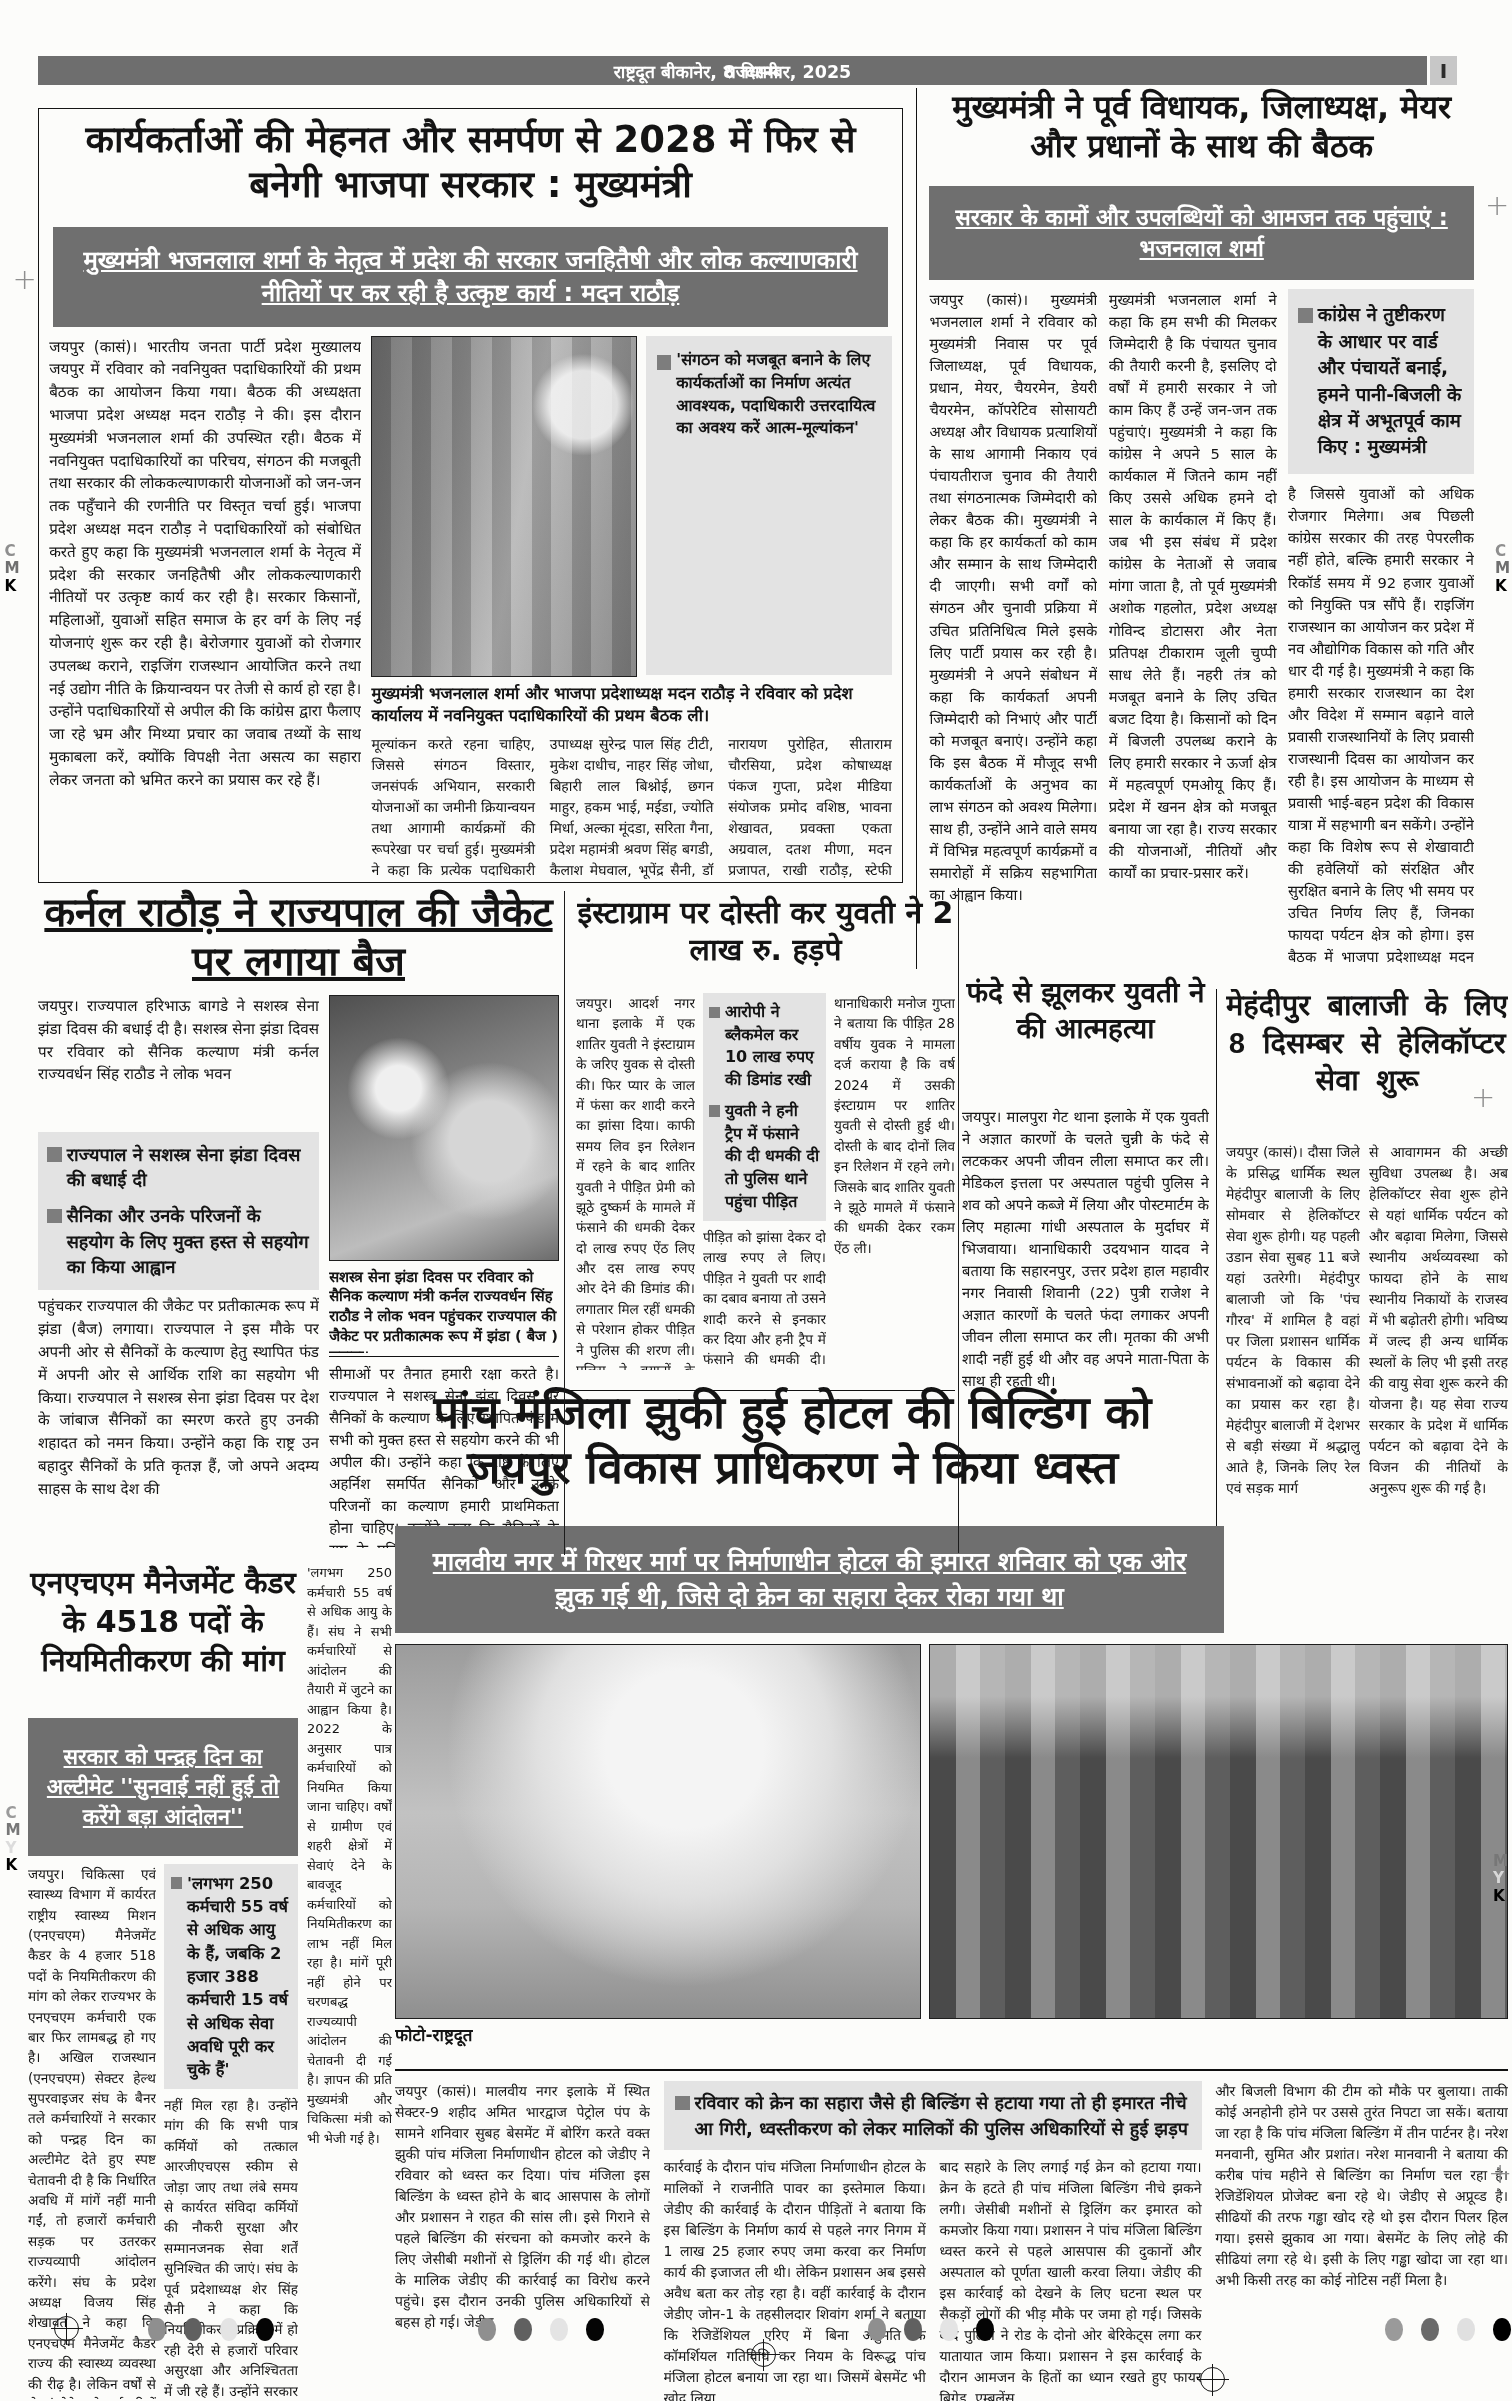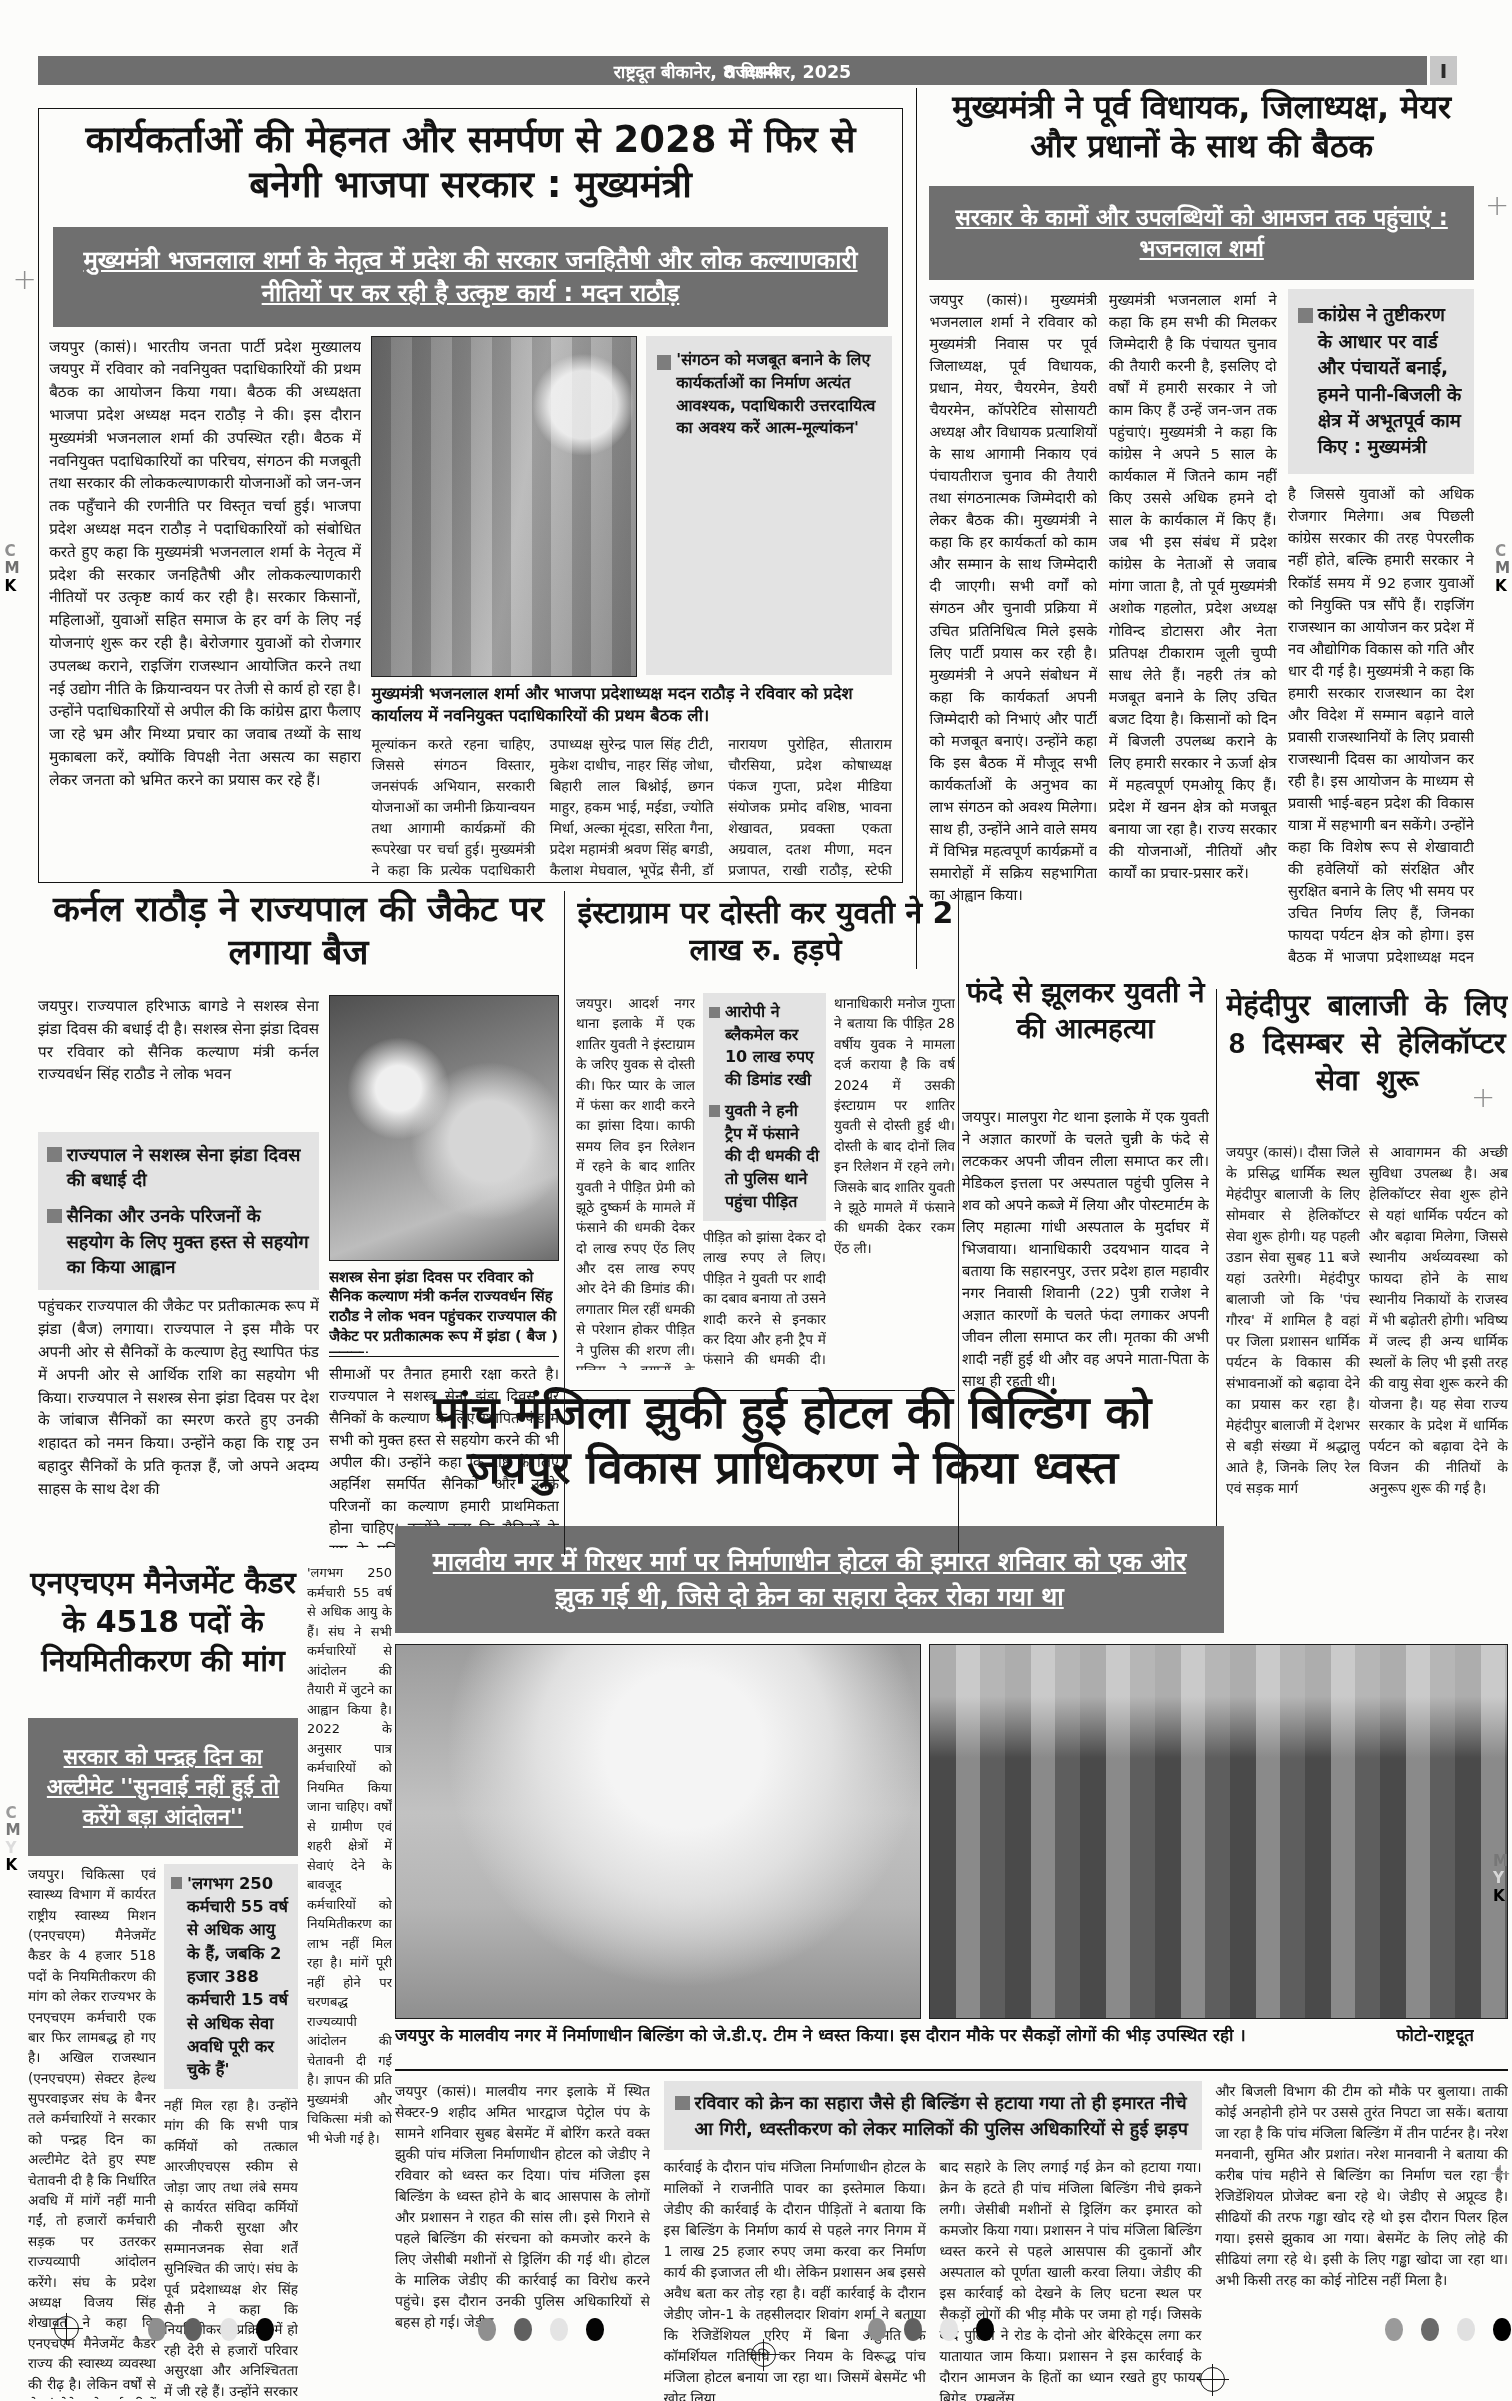--- a/index.html
+++ b/index.html
@@ -96,21 +96,21 @@
             <span class="sq"></span>
             <span>कांग्रेस ने तुष्टीकरण के आधार पर वार्ड और पंचायतें बनाई, हमने पानी-बिजली के क्षेत्र में अभूतपूर्व काम किए : मुख्यमंत्री</span>
           </div>
         </div>
         <div class="bt" style="flex:1;font-size:14.7px;">है जिससे युवाओं को अधिक रोजगार मिलेगा। अब पिछली कांग्रेस सरकार की तरह पेपरलीक नहीं होते, बल्कि हमारी सरकार ने रिकॉर्ड समय में 92 हजार युवाओं को नियुक्ति पत्र सौंपे हैं। राइजिंग राजस्थान का आयोजन कर प्रदेश में नव औद्योगिक विकास को गति और धार दी गई है। मुख्यमंत्री ने कहा कि हमारी सरकार राजस्थान का देश और विदेश में सम्मान बढ़ाने वाले प्रवासी राजस्थानियों के लिए प्रवासी राजस्थानी दिवस का आयोजन कर रही है। इस आयोजन के माध्यम से प्रवासी भाई-बहन प्रदेश की विकास यात्रा में सहभागी बन सकेंगे। उन्होंने कहा कि विशेष रूप से शेखावाटी की हवेलियों को संरक्षित और सुरक्षित बनाने के लिए भी समय पर उचित निर्णय लिए हैं, जिनका फायदा पर्यटन क्षेत्र को होगा। इस बैठक में भाजपा प्रदेशाध्यक्ष मदन राठौड़, पूर्व प्रदेशाध्यक्ष अशोक परनामी, सांसद राजेन्द्र गहलोत, दामोदर अग्रवाल और पूर्व सांसद नारायण पंचारिया सहित वरिष्ठ कार्यकर्ता मौजूद रहे।</div>
       </div>
     </div>
   </div>
 
   <div class="abs" style="left:38px;top:888px;width:521px;height:670px;">
-    <div class="hl" style="font-size:35px;height:99px;">कर्नल राठौड़ ने राज्यपाल की जैकेट पर लगाया बैज</div>
+    <div class="hl" style="font-size:40px;height:99px;text-decoration:underline;">कर्नल राठौड़ ने राज्यपाल की जैकेट पर लगाया बैज</div>
     <div style="display:flex;gap:10.2px;margin-top:8px;height:553px;">
       <div style="width:281px;display:flex;flex-direction:column;">
         <div class="bt" style="font-size:15.2px;height:131px;">जयपुर। राज्यपाल हरिभाऊ बागडे ने सशस्त्र सेना झंडा दिवस की बधाई दी है। सशस्त्र सेना झंडा दिवस पर रविवार को सैनिक कल्याण मंत्री कर्नल राज्यवर्धन सिंह राठौड ने लोक भवन</div>
         <div class="qbox" style="margin:5.6px 0;">
           <div class="qitem" style="font-size:18px;margin:10.2px 9px;">
             <span class="sq"></span>
             <span>राज्यपाल ने सशस्त्र सेना झंडा दिवस की बधाई दी</span>
           </div>
           <div class="qitem" style="font-size:18px;margin:10.2px 9px;">
             <span class="sq"></span>
@@ -163,21 +163,20 @@
   </div>
 
   <div class="abs" style="left:395px;top:1386px;width:1113px;height:1014px;">
     <div class="hl" style="width:795px;font-size:45px;height:140px;">पांच मंजिला झुकी हुई होटल की बिल्डिंग को जयपुर विकास प्राधिकरण ने किया ध्वस्त</div>
     <div class="sub" style="width:795px;margin-top:0;padding:9px 17px;font-size:25px;min-height:89px;">मालवीय नगर में गिरधर मार्ग पर निर्माणाधीन होटल की इमारत शनिवार को एक ओर झुक गई थी, जिसे दो क्रेन का सहारा देकर रोका गया था</div>
     <div style="display:flex;gap:8px;margin-top:11.3px;height:373px;">
       <div class="photo p-dust" style="width:524px;height:100%;"></div>
       <div class="photo p-crowd" style="flex:1;height:100%;"></div>
     </div>
     <div style="display:flex;justify-content:space-between;align-items:flex-start;margin-top:6.8px;height:45px;">
-      <div class="cap" style="font-size:17px;width:881px;">जयपुर के मालवीय नगर में निर्माणाधीन बिल्डिंग को जे.डी.ए. टीम ने ध्वस्त किया। इस दौरान मौके पर सैकड़ों लोगों की भीड़ उपस्थित रही ।</div>
       <div class="cap" style="font-size:17px;margin-right:34px;">फोटो-राष्ट्रदूत</div>
     </div>
     <div class="hrule"></div>
     <div style="display:flex;gap:13.6px;margin-top:10.2px;height:322px;">
       <div class="bt" style="width:255px;font-size:14px;">जयपुर (कासं)। मालवीय नगर इलाके में स्थित सेक्टर-9 शहीद अमित भारद्वाज पेट्रोल पंप के सामने शनिवार सुबह बेसमेंट में बोरिंग करते वक्त झुकी पांच मंजिला निर्माणाधीन होटल को जेडीए ने रविवार को ध्वस्त कर दिया। पांच मंजिला इस बिल्डिंग के ध्वस्त होने के बाद आसपास के लोगों और प्रशासन ने राहत की सांस ली। इसे गिराने से पहले बिल्डिंग की संरचना को कमजोर करने के लिए जेसीबी मशीनों से ड्रिलिंग की गई थी। होटल के मालिक जेडीए की कार्रवाई का विरोध करने पहुंचे। इस दौरान उनकी पुलिस अधिकारियों से बहस हो गई। जेडीए</div>
       <div style="width:538px;display:flex;flex-direction:column;">
         <div class="qbox">
           <div class="qitem" style="font-size:18px;margin:9px 11.3px;">
             <span class="sq"></span>
             <span>रविवार को क्रेन का सहारा जैसे ही बिल्डिंग से हटाया गया तो ही इमारत नीचे आ गिरी, ध्वस्तीकरण को लेकर मालिकों की पुलिस अधिकारियों से हुई झड़प</span>

